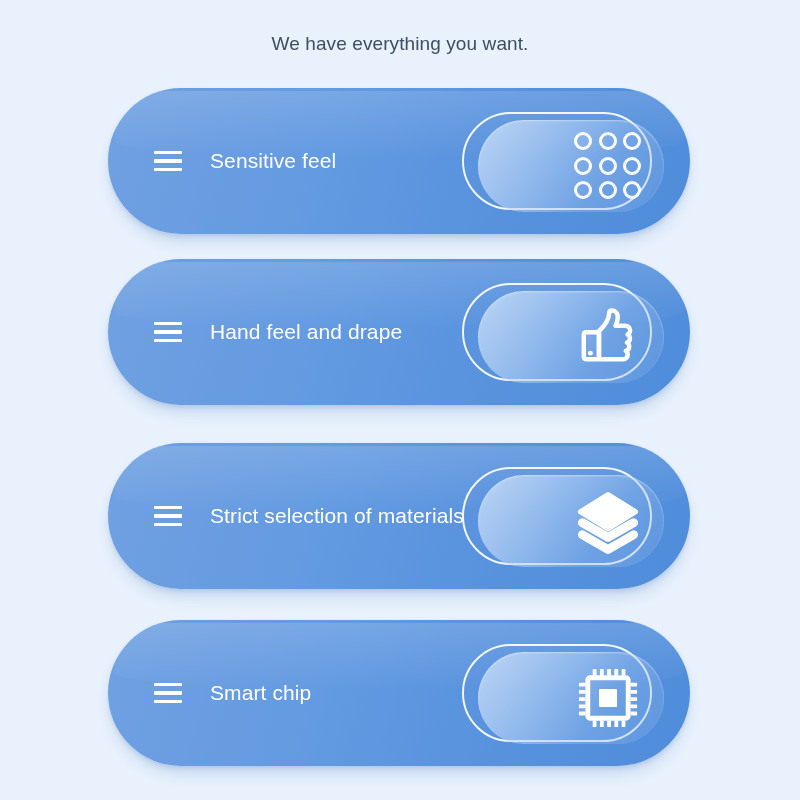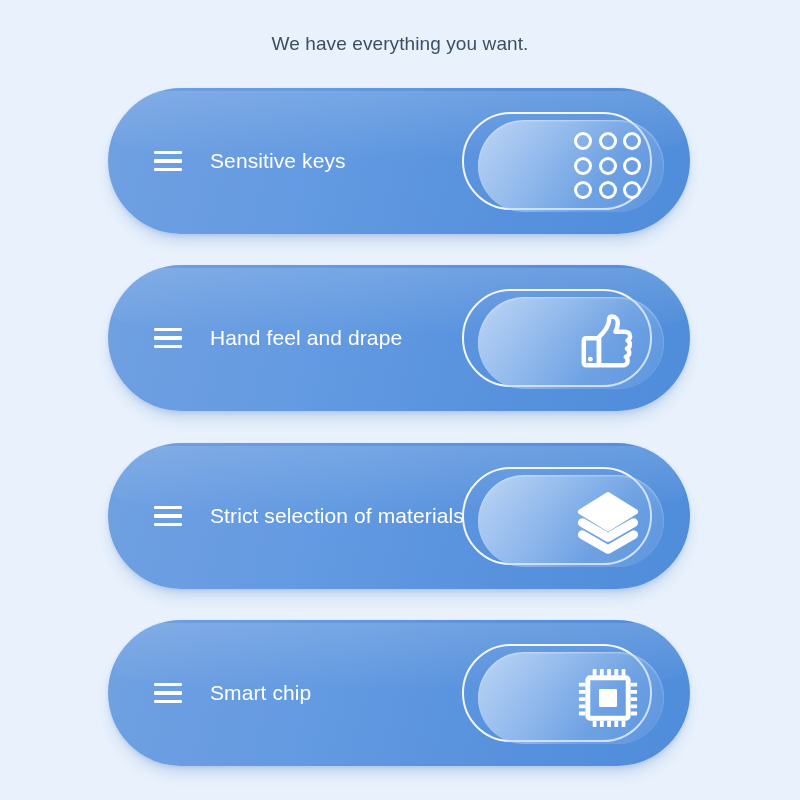--- a/index.html
+++ b/index.html
@@ -74,21 +74,21 @@
     left: 6px;
     right: 6px;
     top: 3px;
     height: 46%;
     border-radius: 73px 73px 60% 60% / 73px 73px 40% 40%;
     background: linear-gradient(180deg, rgba(255,255,255,0.13), rgba(255,255,255,0));
     pointer-events: none;
   }
 
   .card-1 { top: 88px; }
-  .card-2 { top: 265px; }
+  .card-2 { top: 259px; }
   .card-3 { top: 443px; }
   .card-4 { top: 620px; }
 
   
   .handle-icon {
     position: absolute;
     left: 46px;
     top: 50%;
     transform: translateY(-50%);
     width: 28px;
@@ -189,21 +189,21 @@
   <div class="cards">
 
     <div class="feature-card card-1">
 
       <div class="handle-icon">
         <i></i>
         <i></i>
         <i></i>
       </div>
 
-      <div class="card-label">Sensitive keys</div>
+      <div class="card-label">Sensitive feel</div>
 
       <div class="icon-badge">
         <div class="icon-badge-inner">
           <div class="badge-glyph">
             <div class="keypad-grid">
               <span></span>
               <span></span>
               <span></span>
               <span></span>
               <span></span>

